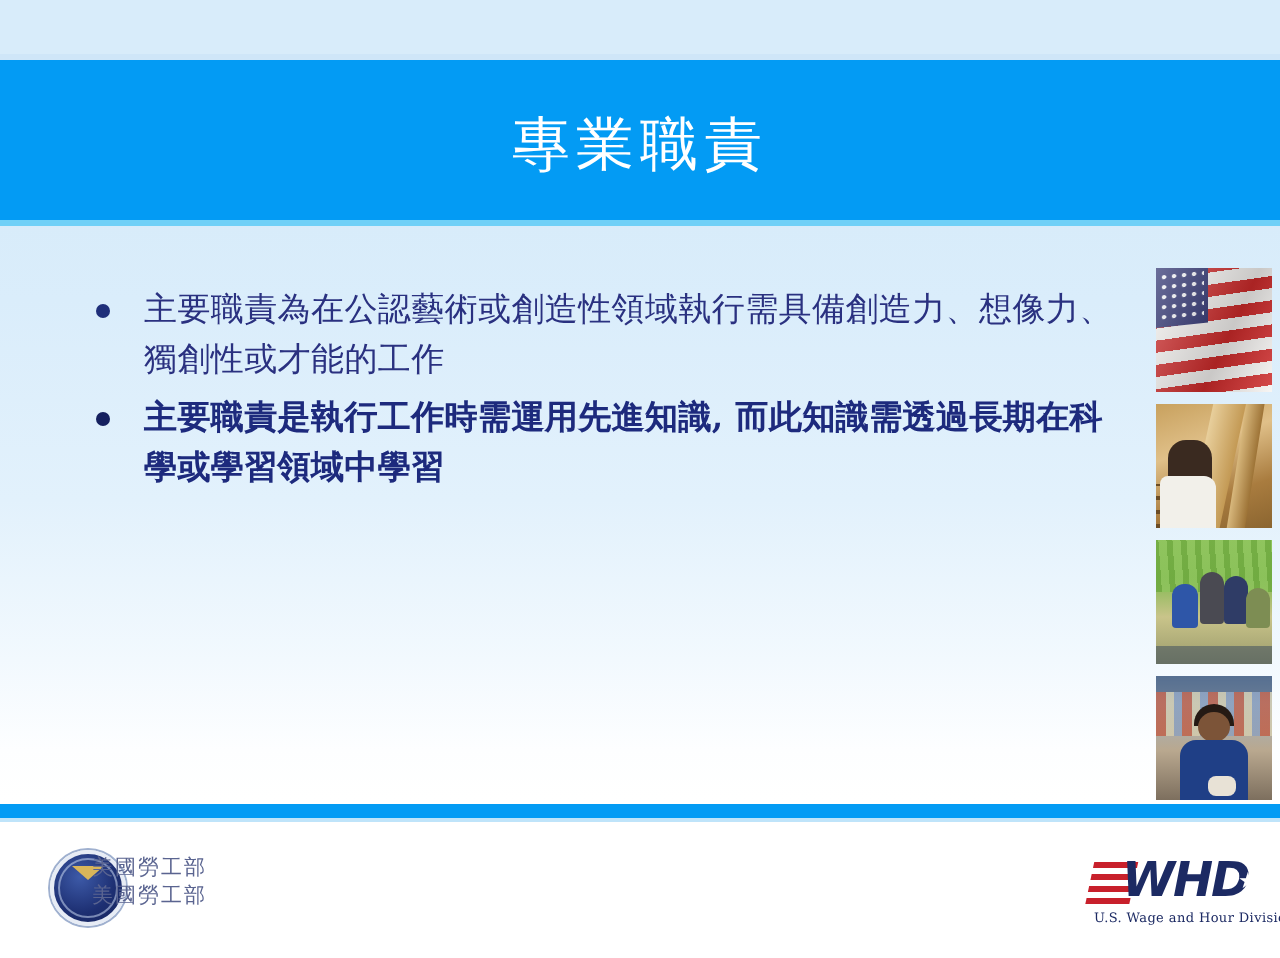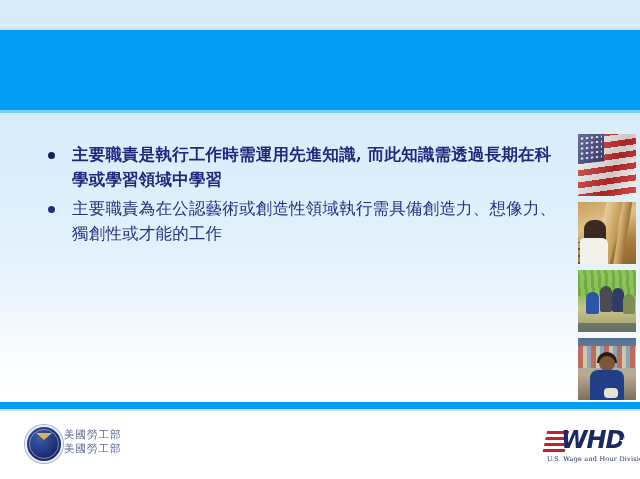--- a/index.html
+++ b/index.html
@@ -306,21 +306,21 @@
   }
   .seal .ring {
     position: absolute;
     left: 2px; top: 2px; right: 2px; bottom: 2px;
     border: 1px solid rgba(200,215,240,.55);
     border-radius: 50%;
   }
 
   .footer-text {
     position: absolute;
-    left: 64px; top: 427px;
+    left: 46px; top: 427px;
     color: #5a6490;
     font-family: "DejaVu Serif", "Liberation Serif", serif;
     font-size: 10.5px;
     line-height: 14px;
     letter-spacing: 1px;
   }
 
   
   .whd {
     position: absolute;
@@ -370,31 +370,32 @@
 </head>
 <body>
 
 <div id="slide">
 
   <div class="top-band"></div>
   <div class="top-hair"></div>
 
   <div class="title-banner"></div>
   <div class="title-banner-under"></div>
+  <div class="slide-title">專業職責</div>
 
   <div class="body-area">
+
+    <div class="bullet-row">
+      <span class="bullet-dot"></span>
+      <div class="bullet-text">主要職責為在公認藝術或創造性領域執行需具備創造力、想像力、獨創性或才能的工作</div>
+    </div>
 
     <div class="bullet-row strong">
       <span class="bullet-dot"></span>
       <div class="bullet-text">主要職責是執行工作時需運用先進知識, 而此知識需透過長期在科學或學習領域中學習</div>
-    </div>
-
-    <div class="bullet-row">
-      <span class="bullet-dot"></span>
-      <div class="bullet-text">主要職責為在公認藝術或創造性領域執行需具備創造力、想像力、獨創性或才能的工作</div>
     </div>
 
   </div>
 
   <div class="photo-strip">
 
     <div class="photo ph-flag">
       <span class="canton"></span>
       <span class="shade"></span>
     </div>

